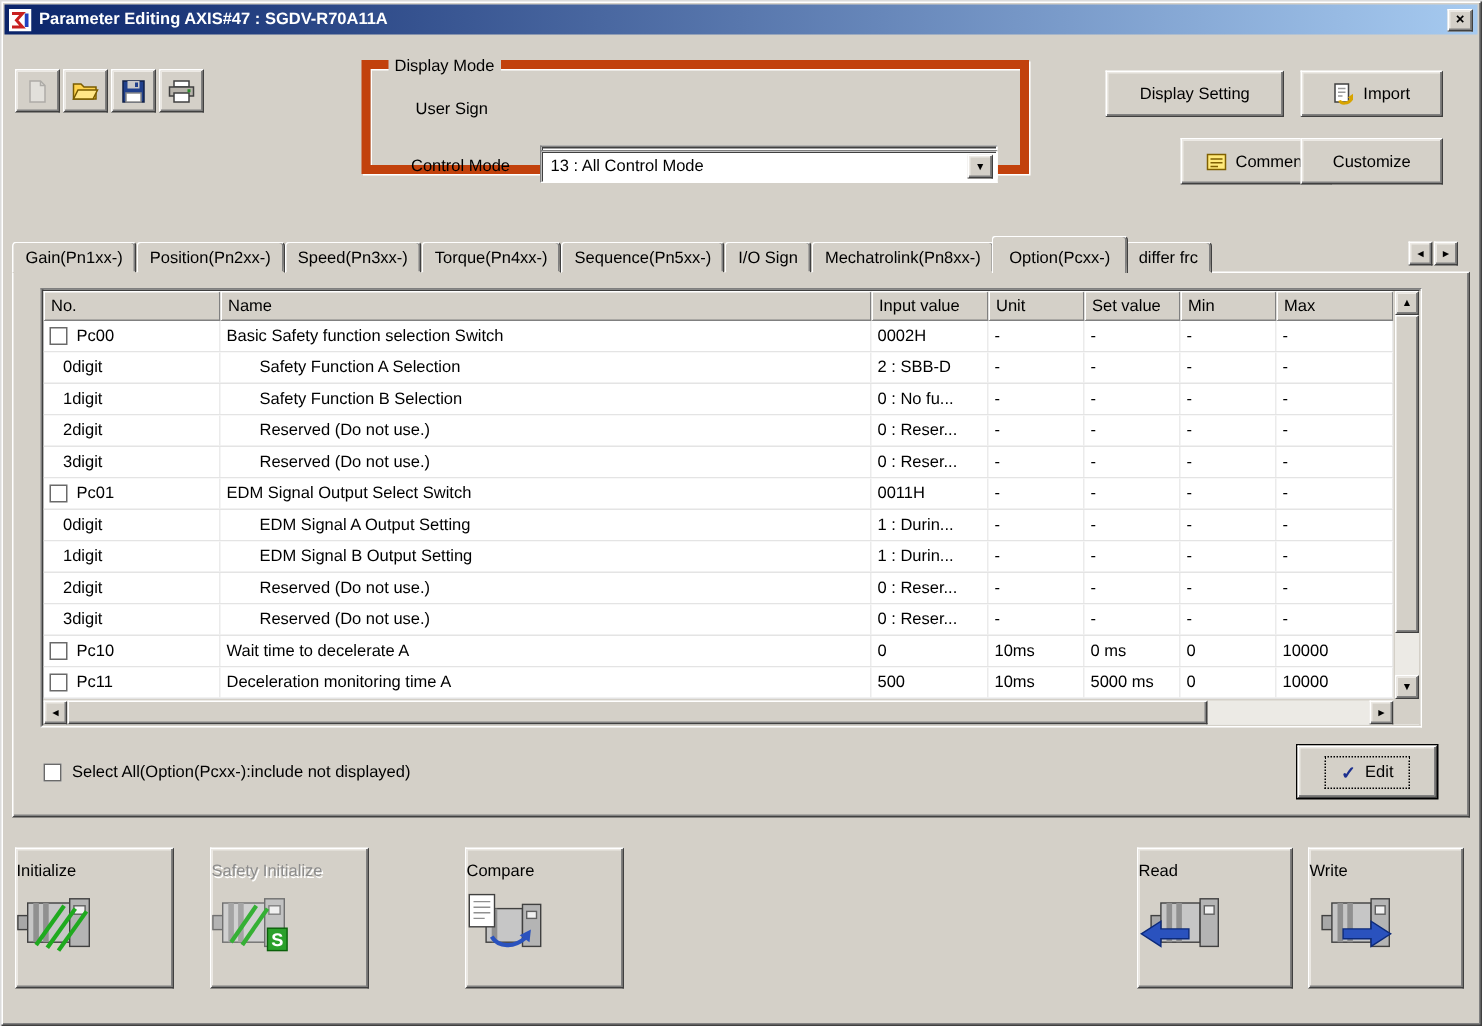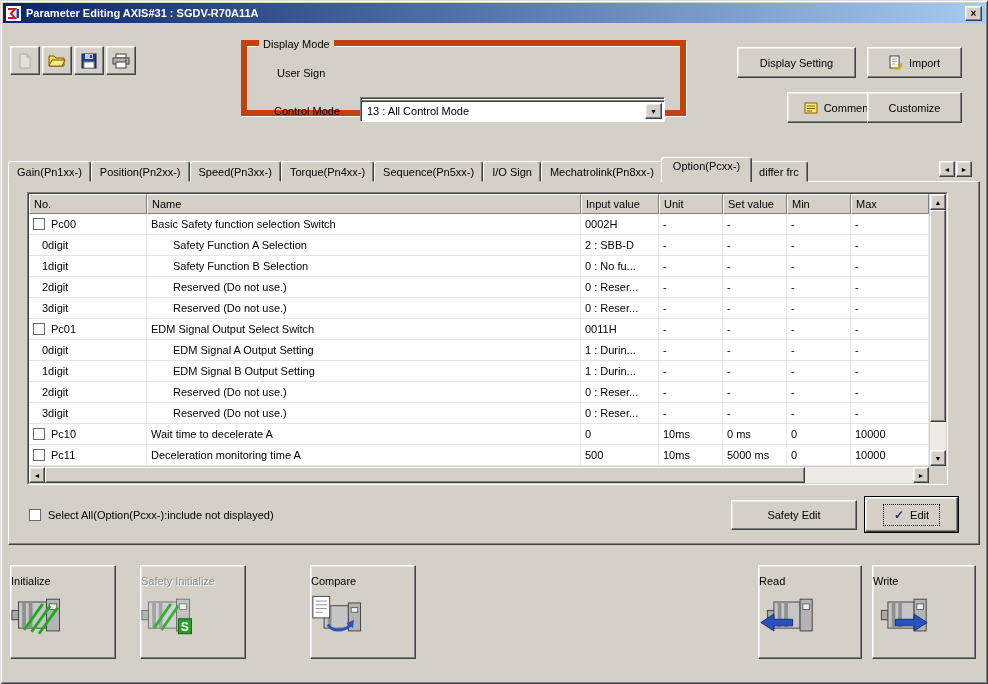--- a/index.html
+++ b/index.html
@@ -45,21 +45,21 @@
   #btn-import { left:867px; top:47px; width:95px; }
   #btn-comment { left:755px; top:92px; width:101px;margin-left:32px; }
   #btn-customize { left:867px; top:92px; width:95px; }
 
   
   #tabbar { position:absolute; left:8px; top:156px; width:929px; height:26px;
     display:flex; align-items:flex-end; overflow:hidden; z-index:3; }
   .tab { height:21px; padding:4px 8px 0; background:#d4d0c8; white-space:nowrap;
     border:1px solid; border-color:#fff #404040 #d4d0c8 #fff; box-shadow: inset -1px 0 0 #808080;
     border-radius:3px 3px 0 0; }
-  .tab.active { height:26px; padding:2px 11px 0; margin:0 -2px -1px -2px; position:relative; z-index:4;
+  .tab.active { height:26px; padding:8px 11px 0; margin:0 -2px -1px -2px; position:relative; z-index:4;
     border-bottom:1px solid #d4d0c8; }
   .tabscroll { position:absolute; top:161px; width:16px; height:16px; display:flex; align-items:center;
     justify-content:center; font-size:7px; z-index:5; }
   #tabsl { left:939px; } #tabsr { left:956px; }
 
   
   #panel { position:absolute; left:8px; top:181px; width:972px; height:364px; background:#d4d0c8; z-index:2;
     border:1px solid; border-color:#fff #404040 #404040 #fff; box-shadow: inset -1px -1px 0 #808080; }
 
   
@@ -116,21 +116,21 @@
 <div id="win">
 
   <div id="titlebar">
     <span class="appicon">
       <svg width="15" height="15" viewBox="0 0 15 15">
           <rect width="15" height="15" fill="#fff"></rect>
           <path d="M2 3h7L5 7.5 9 12H2" stroke="#c82020" stroke-width="2" fill="none"></path>
           <rect x="10.5" y="3" width="2.5" height="9" fill="#2040c0"></rect>
         </svg>
     </span>
-    <span class="title">Parameter Editing AXIS#31 : SGDV-R70A11A</span>
+    <span class="title">Parameter Editing AXIS#47 : SGDV-R70A11A</span>
     <span id="closebtn" class="raised">
         <span>×</span>
       </span>
   </div>
 
   <div class="toolbtn raised disabled" style="left:10px">
     <svg width="16" height="16" viewBox="0 0 16 16">
         <path d="M3 1h7l3 3v11H3z" fill="#f4f4f4" stroke="#808080"></path>
         <path d="M10 1v3h3" fill="none" stroke="#808080"></path>
       </svg>
@@ -388,23 +388,20 @@
               <span>►</span>
             </div>
         </div>
         <div id="scorner"></div>
       </div>
     </div>
 
     <div id="selectall">
       <span class="cbx"></span>
       <span>Select All(Option(Pcxx-):include not displayed)</span>
-    </div>
-    <div id="btn-safety-edit" class="raised">
-      <span class="btnlabel">Safety Edit</span>
     </div>
     <div id="editbtn" class="raised">
       <span class="focusbox">
         <span class="checkglyph">✓</span>
         <span class="btnlabel">Edit</span>
       </span>
     </div>
   </div>
 
   <div id="btn-initialize" class="bigbtn raised">

